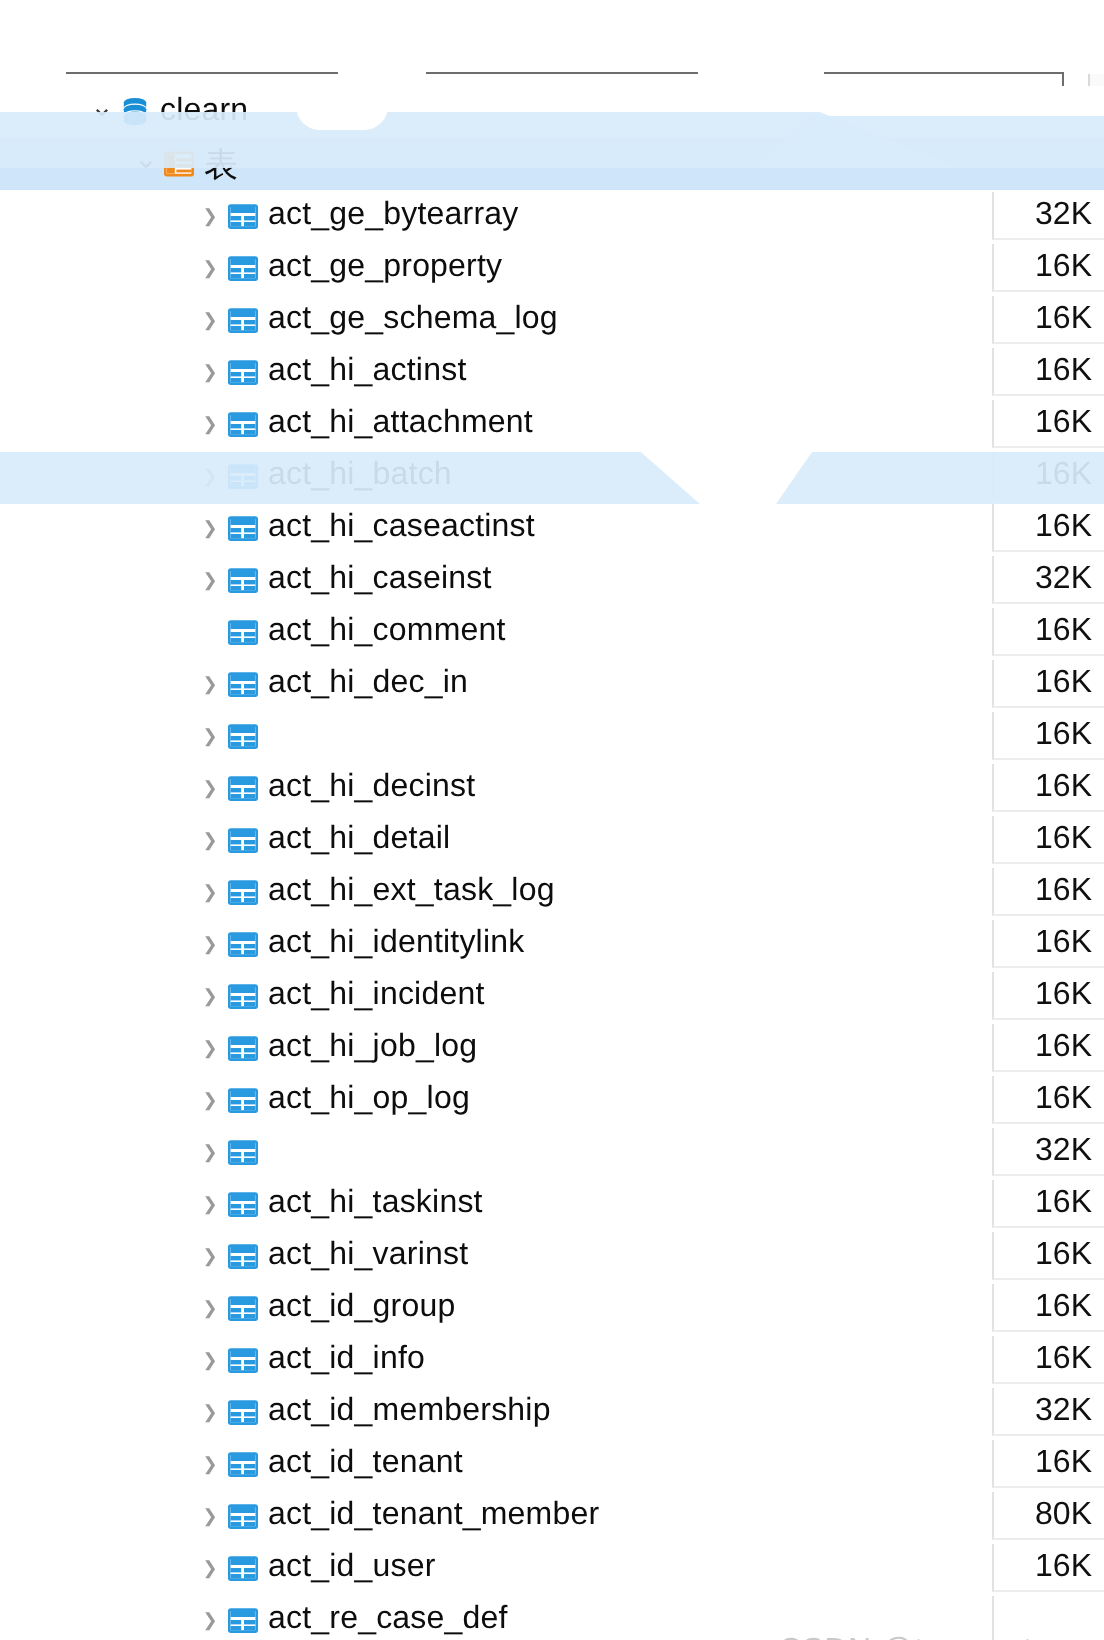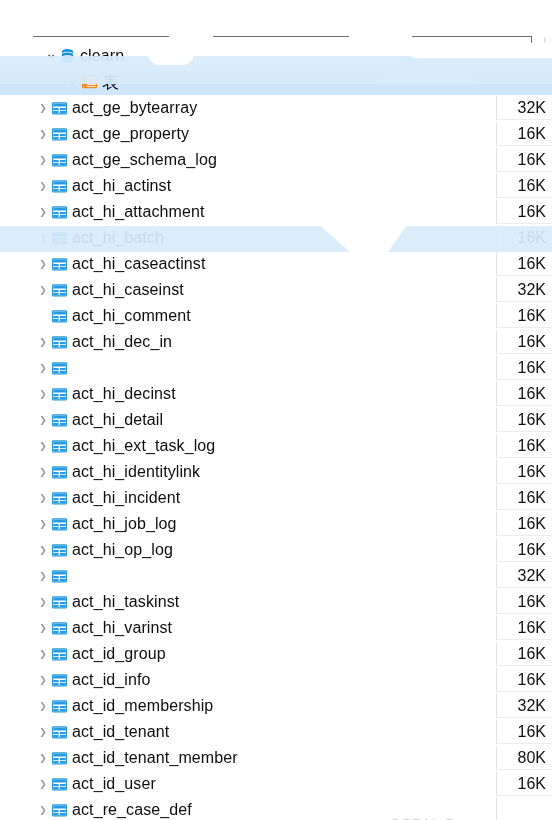--- a/index.html
+++ b/index.html
@@ -92,21 +92,21 @@
   .label {
     font-size: 16px;
     color: #0d0d0d;
     letter-spacing: 0.1px;
   }
   .label.cjk { font-size: 17px; }
 
   
   .ind-1 { padding-left: 44px; }
   .ind-2 { padding-left: 66px; }
-  .ind-3 { padding-left: 36px; }
+  .ind-3 { padding-left: 98px; }
 
   
   .size-cell {
     position: absolute;
     right: 0;
     top: 1px;
     width: 56px;
     height: 24px;
     border-left: 1px solid #e2e2e2;
     border-bottom: 1px solid #ededed;

